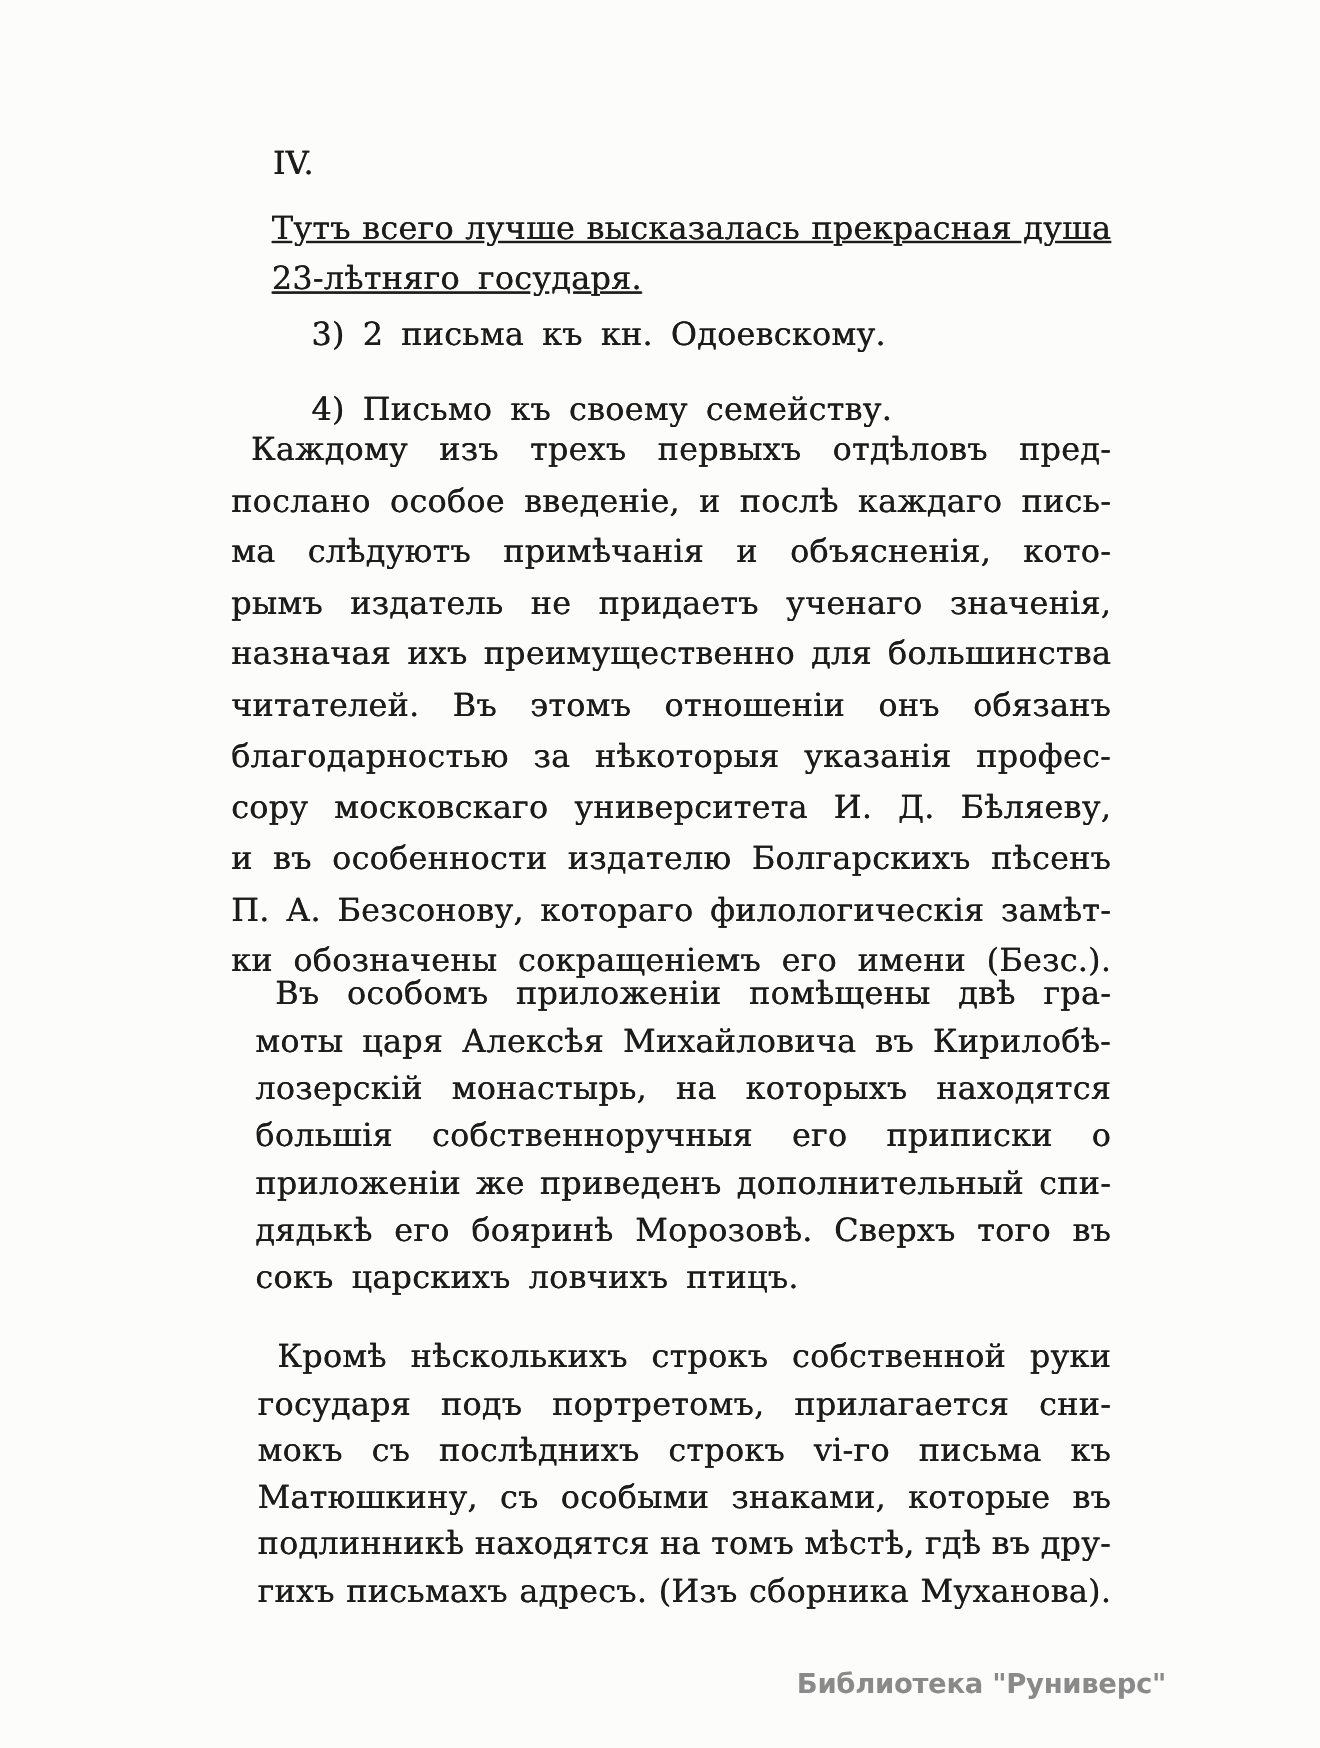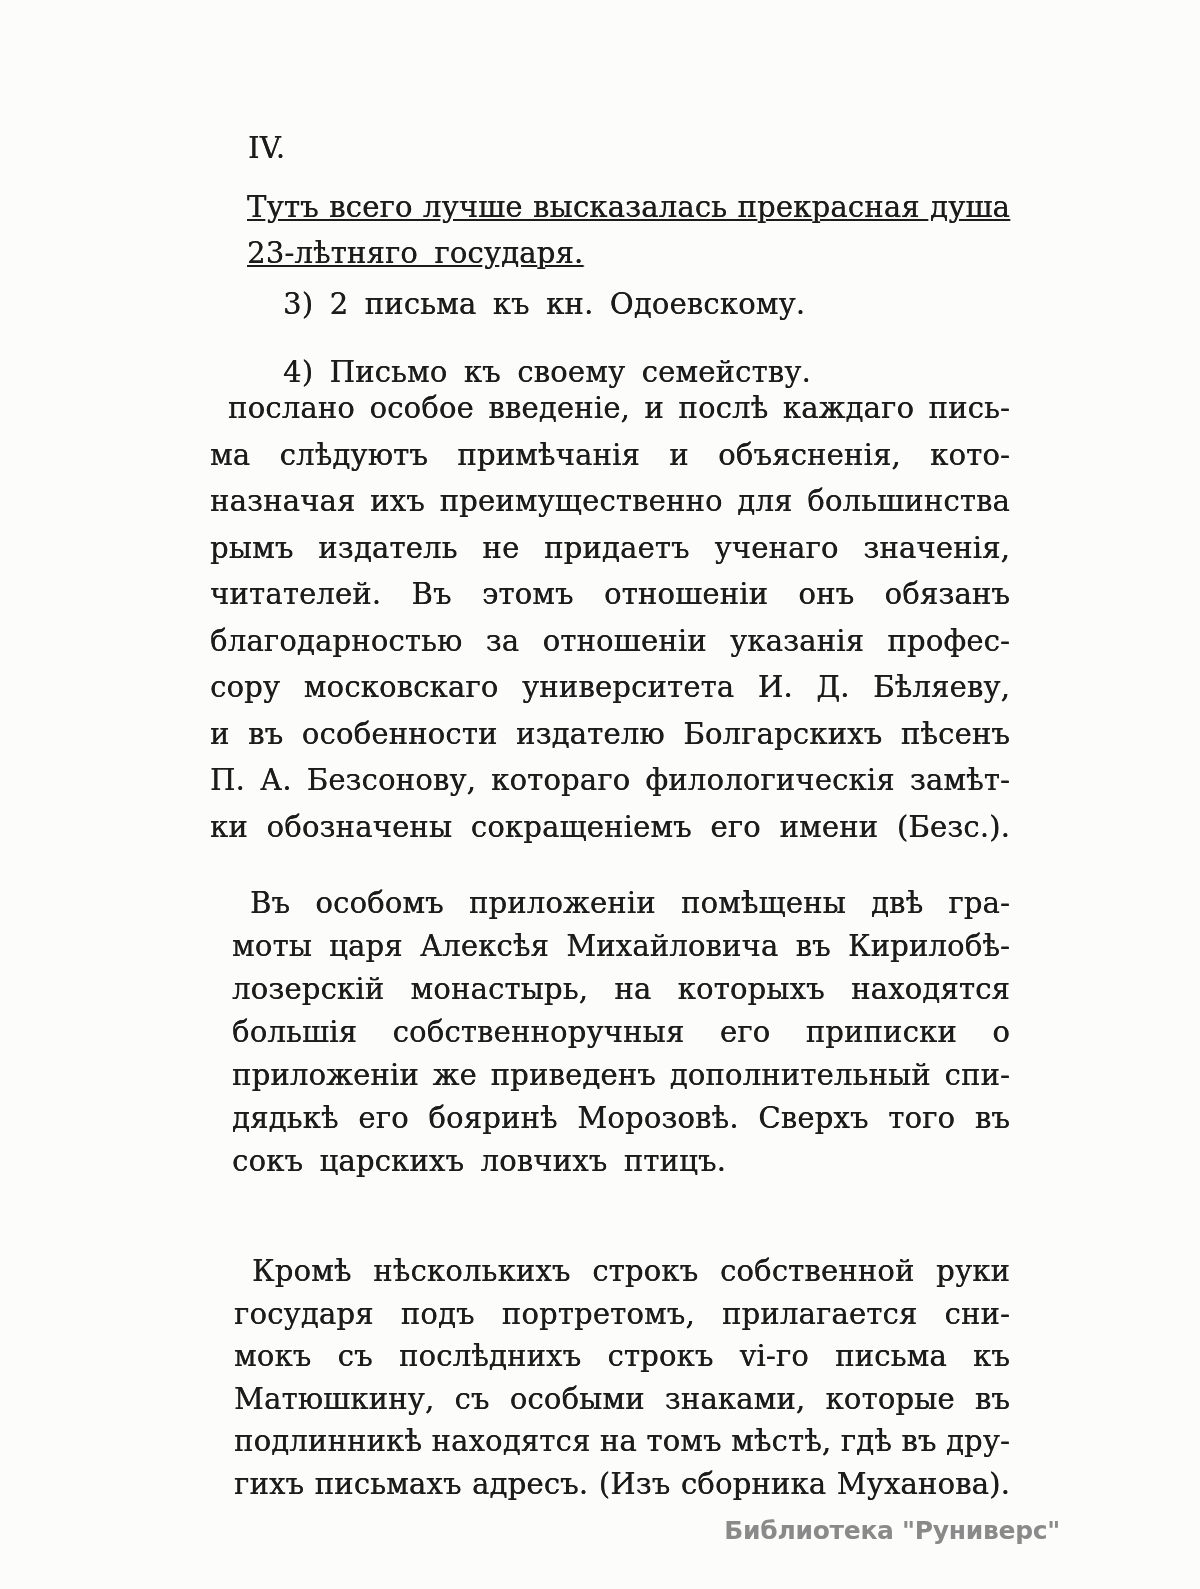--- a/index.html
+++ b/index.html
@@ -39,21 +39,21 @@
     word-spacing: 0.24em;
   }
   .indent .line:first-child { text-indent: 18px; }
 
   #heading    { left: 218px; top: 128px; line-height: 40px; }
   #para-intro { left: 217px; top: 184px; width: 763px; line-height: 46px; text-decoration: underline; }
   #item-3     { left: 253px; top: 284px; line-height: 40px; white-space: nowrap; word-spacing: 0.3em; }
   #item-4     { left: 253px; top: 352px; line-height: 40px; white-space: nowrap; word-spacing: 0.3em; }
   #para-sections  { left: 180px; top: 385px;  width: 800px; line-height: 46.5px; }
   #para-appendix  { left: 202px; top: 882px;  width: 778px; line-height: 43px; }
-  #para-facsimile { left: 204px; top: 1250px; width: 776px; line-height: 42.5px; }
+  #para-facsimile { left: 204px; top: 1212px; width: 776px; line-height: 42.5px; }
 
   .watermark {
     position: absolute;
     right: 170px;
     top: 1516px;
     font-family: "DejaVu Sans", "Liberation Sans", sans-serif;
     font-weight: bold;
     font-size: 25px;
     letter-spacing: -0.3px;
     color: var(--wm, #8a8a8a);
@@ -74,26 +74,27 @@
 
   <div id="item-3" class="block">
       <div class="line">3) 2 письма къ кн. Одоевскому.</div>
     </div>
 
   <div id="item-4" class="block">
       <div class="line">4) Письмо къ своему семейству.</div>
     </div>
 
   <div id="para-sections" class="block para indent jlast">
+      <div class="line j">Каждому изъ трехъ первыхъ отдѣловъ пред-</div>
       <div class="line j">послано особое введеніе, и послѣ каждаго пись-</div>
       <div class="line j">ма слѣдуютъ примѣчанія и объясненія, кото-</div>
+      <div class="line j">рымъ издатель не придаетъ ученаго значенія,</div>
       <div class="line j">назначая ихъ преимущественно для большинства</div>
-      <div class="line j">рымъ издатель не придаетъ ученаго значенія,</div>
       <div class="line j">читателей. Въ этомъ отношеніи онъ обязанъ</div>
-      <div class="line j">благодарностью за отношеніи указанія профес-</div>
+      <div class="line j">благодарностью за нѣкоторыя указанія профес-</div>
       <div class="line j">сору московскаго университета И. Д. Бѣляеву,</div>
       <div class="line j">и въ особенности издателю Болгарскихъ пѣсенъ</div>
       <div class="line j">П. А. Безсонову, котораго филологическія замѣт-</div>
       <div class="line j">ки обозначены сокращеніемъ его имени (Безс.).</div>
     </div>
 
   <div id="para-appendix" class="block para indent">
       <div class="line j">Въ особомъ приложеніи помѣщены двѣ гра-</div>
       <div class="line j">моты царя Алексѣя Михайловича въ Кирилобѣ-</div>
       <div class="line j">лозерскій монастырь, на которыхъ находятся</div>

